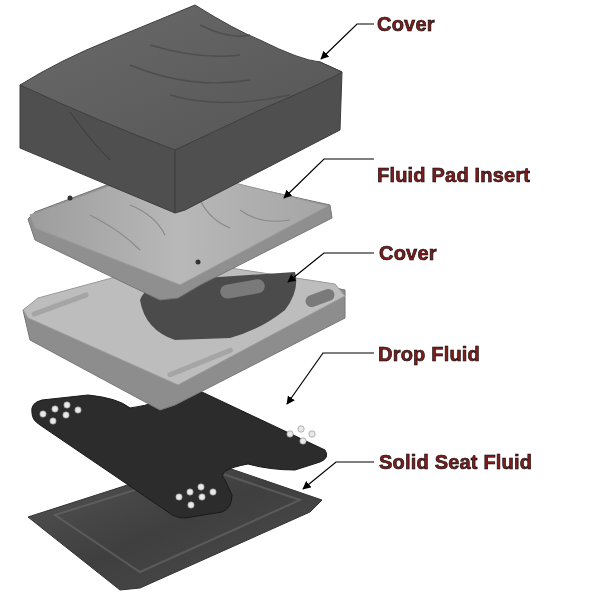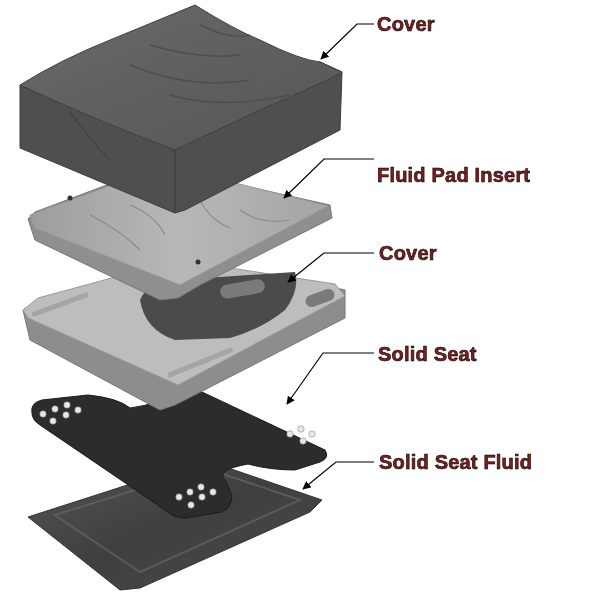--- a/index.html
+++ b/index.html
@@ -92,14 +92,14 @@
     <path d="M374,159 L324,159 L284,198" marker-end="url(#arrow)"></path>
     <path d="M374,253 L324,253 L288,282" marker-end="url(#arrow)"></path>
     <path d="M374,353 L323,353 L287,404" marker-end="url(#arrow)"></path>
     <path d="M374,462 L336,462 L303,489" marker-end="url(#arrow)"></path>
   </g>
 </svg>
 
 <div class="label" style="left:377px; top:14px;">Cover</div>
 <div class="label" style="left:377px; top:149px;margin-top:16px;">Fluid Pad Insert</div>
 <div class="label" style="left:379px; top:243px;">Cover</div>
-<div class="label" style="left:378px; top:344px;">Solid Seat</div>
+<div class="label" style="left:378px; top:344px;">Drop Fluid</div>
 <div class="label" style="left:379px; top:452px;">Solid Seat Fluid</div>
 
 </body></html>

